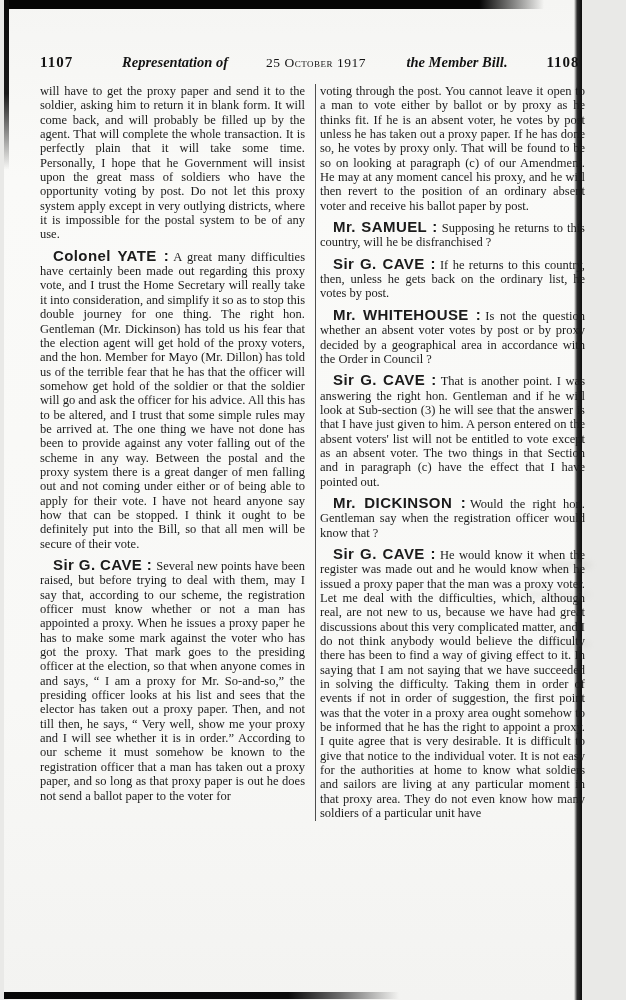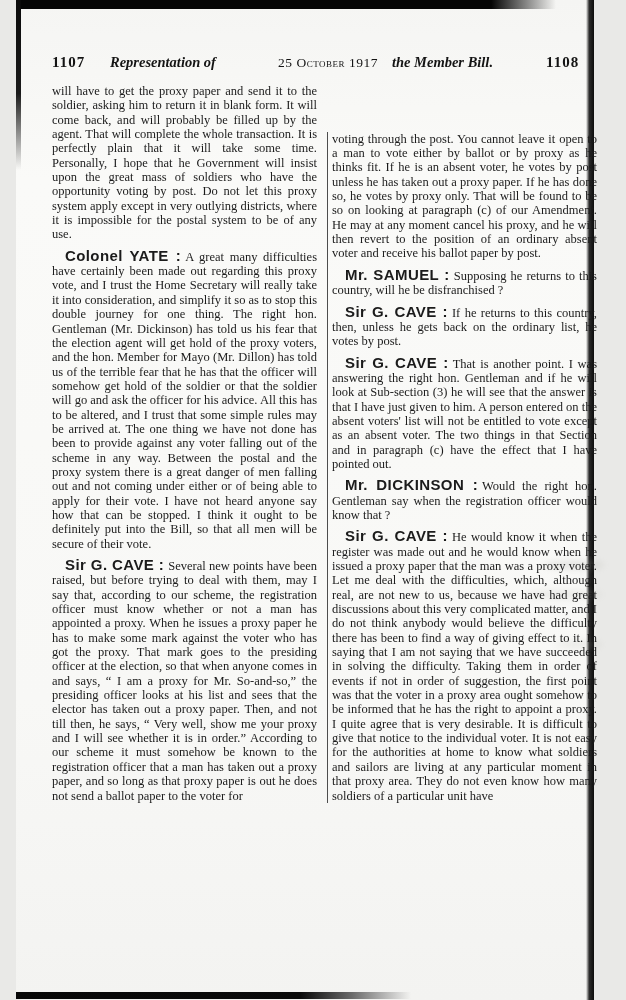--- a/index.html
+++ b/index.html
@@ -2,21 +2,21 @@
 <html><head>
 <meta charset="utf-8">
 <style>
   html,body{margin:0;padding:0;}
   body{
     width:626px;height:1000px;position:relative;overflow:hidden;
     background:#e9e9e7;
     font-family:"Liberation Serif","DejaVu Serif",serif;
   }
   .paper{
-    position:absolute;left:16px;top:0;width:578px;height:1000px;
+    position:absolute;left:4px;top:0;width:578px;height:1000px;
     background:linear-gradient(180deg,#f5f5f3 0%,#fafaf8 18%,#f8f8f6 70%,#f3f3f1 100%);
     border-radius:6px;
   }
   
   .bar-top{
     position:absolute;left:0;top:0;height:9px;width:540px;
     background:linear-gradient(to right,#050505 0%,#050505 88%,rgba(5,5,5,0) 100%);
   }
   .edge-left{
     position:absolute;left:0;top:0;width:5px;height:170px;
@@ -36,28 +36,28 @@
   .smudge.s3{left:540px;top:640px;width:46px;height:9px;opacity:.13;}
   .smudge.s4{left:470px;top:410px;width:60px;height:8px;opacity:.10;}
 
   
   .header{
     position:absolute;left:36px;top:54px;width:552px;height:22px;
     display:grid;grid-template-columns:58px 1fr auto 1fr 58px;
     align-items:baseline;color:#141414;
   }
   .pagenum{font-size:15px;font-weight:bold;letter-spacing:1px;}
-  .pagenum.right{text-align:left;}
-  .running-title{font-size:14.5px;font-style:italic;font-weight:bold;text-align:left;}
+  .pagenum.right{text-align:center;}
+  .running-title{font-size:14.5px;font-style:italic;font-weight:bold;text-align:center;}
   .header-date{font-size:13.5px;font-variant:small-caps;letter-spacing:.5px;padding:0 14px;}
 
   
   .columns{
     position:absolute;left:36px;top:84px;width:552px;
-    display:flex;align-items:flex-end;color:#1b1b1b;
+    display:flex;align-items:flex-start;color:#1b1b1b;
   }
   .col{width:265px;}
   .col.left{padding-right:10px;}
   .col.right{border-left:1px solid #4d4d4d;padding-left:4px;width:265px;}
   .col p{
     margin:0;font-size:12.5px;line-height:14.35px;text-align:justify;
     text-justify:inter-word;
   }
   .col p.cont{text-indent:0;}
   .col p.speech{text-indent:13px;margin-top:7px;}
@@ -92,19 +92,20 @@
   <div class="columns">
     <div class="col left" id="col-left">
         <p class="cont"><span>will have to get the proxy paper and send it to the soldier, asking him to return it in blank form. It will come back, and will probably be filled up by the agent. That will complete the whole transaction. It is perfectly plain that it will take some time. Personally, I hope that he Government will insist upon the great mass of soldiers who have the opportunity voting by post. Do not let this proxy system apply except in very outlying districts, where it is impossible for the postal system to be of any use.</span></p>
         <p class="speech"><span class="speaker">Colonel YATE :</span><span>A great many difficulties have certainly been made out regarding this proxy vote, and I trust the Home Secretary will really take it into consideration, and simplify it so as to stop this double journey for one thing. The right hon. Gentleman (Mr. Dickinson) has told us his fear that the election agent will get hold of the proxy voters, and the hon. Member for Mayo (Mr. Dillon) has told us of the terrible fear that he has that the officer will somehow get hold of the soldier or that the soldier will go and ask the officer for his advice. All this has to be altered, and I trust that some simple rules may be arrived at. The one thing we have not done has been to provide against any voter falling out of the scheme in any way. Between the postal and the proxy system there is a great danger of men falling out and not coming under either or of being able to apply for their vote. I have not heard anyone say how that can be stopped. I think it ought to be definitely put into the Bill, so that all men will be secure of their vote.</span></p>
         <p class="speech"><span class="speaker">Sir G. CAVE :</span><span>Several new points have been raised, but before trying to deal with them, may I say that, according to our scheme, the registration officer must know whether or not a man has appointed a proxy. When he issues a proxy paper he has to make some mark against the voter who has got the proxy. That mark goes to the presiding officer at the election, so that when anyone comes in and says, “ I am a proxy for Mr. So-and-so,” the presiding officer looks at his list and sees that the elector has taken out a proxy paper. Then, and not till then, he says, “ Very well, show me your proxy and I will see whether it is in order.” According to our scheme it must somehow be known to the registration officer that a man has taken out a proxy paper, and so long as that proxy paper is out he does not send a ballot paper to the voter for</span></p>
       </div>
     <div class="col right" id="col-right">
         <p class="cont"><span>voting through the post. You cannot leave it open to a man to vote either by ballot or by proxy as he thinks fit. If he is an absent voter, he votes by post unless he has taken out a proxy paper. If he has done so, he votes by proxy only. That will be found to be so on looking at paragraph (c) of our Amendment. He may at any moment cancel his proxy, and he will then revert to the position of an ordinary absent voter and receive his ballot paper by post.</span></p>
         <p class="speech"><span class="speaker">Mr. SAMUEL :</span><span>Supposing he returns to this country, will he be disfranchised ?</span></p>
         <p class="speech"><span class="speaker">Sir G. CAVE :</span><span>If he returns to this country, then, unless he gets back on the ordinary list, he votes by post.</span></p>
+        <p class="speech"><span class="speaker">Mr. WHITEHOUSE :</span><span>Is not the question whether an absent voter votes by post or by proxy decided by a geographical area in accordance with the Order in Council ?</span></p>
         <p class="speech"><span class="speaker">Sir G. CAVE :</span><span>That is another point. I was answering the right hon. Gentleman and if he will look at Sub-section (3) he will see that the answer is that I have just given to him. A person entered on the absent voters' list will not be entitled to vote except as an absent voter. The two things in that Section and in paragraph (c) have the effect that I have pointed out.</span></p>
         <p class="speech"><span class="speaker">Mr. DICKINSON :</span><span>Would the right hon. Gentleman say when the registration officer would know that ?</span></p>
         <p class="speech"><span class="speaker">Sir G. CAVE :</span><span>He would know it when the register was made out and he would know when he issued a proxy paper that the man was a proxy voter. Let me deal with the difficulties, which, although real, are not new to us, because we have had great discussions about this very complicated matter, and I do not think anybody would believe the difficulty there has been to find a way of giving effect to it. In saying that I am not saying that we have succeeded in solving the difficulty. Taking them in order of events if not in order of suggestion, the first point was that the voter in a proxy area ought somehow to be informed that he has the right to appoint a proxy. I quite agree that is very desirable. It is difficult to give that notice to the individual voter. It is not easy for the authorities at home to know what soldiers and sailors are living at any particular moment in that proxy area. They do not even know how many soldiers of a particular unit have</span></p>
       </div>
   </div>
 
 </div>
 
 </body></html>

